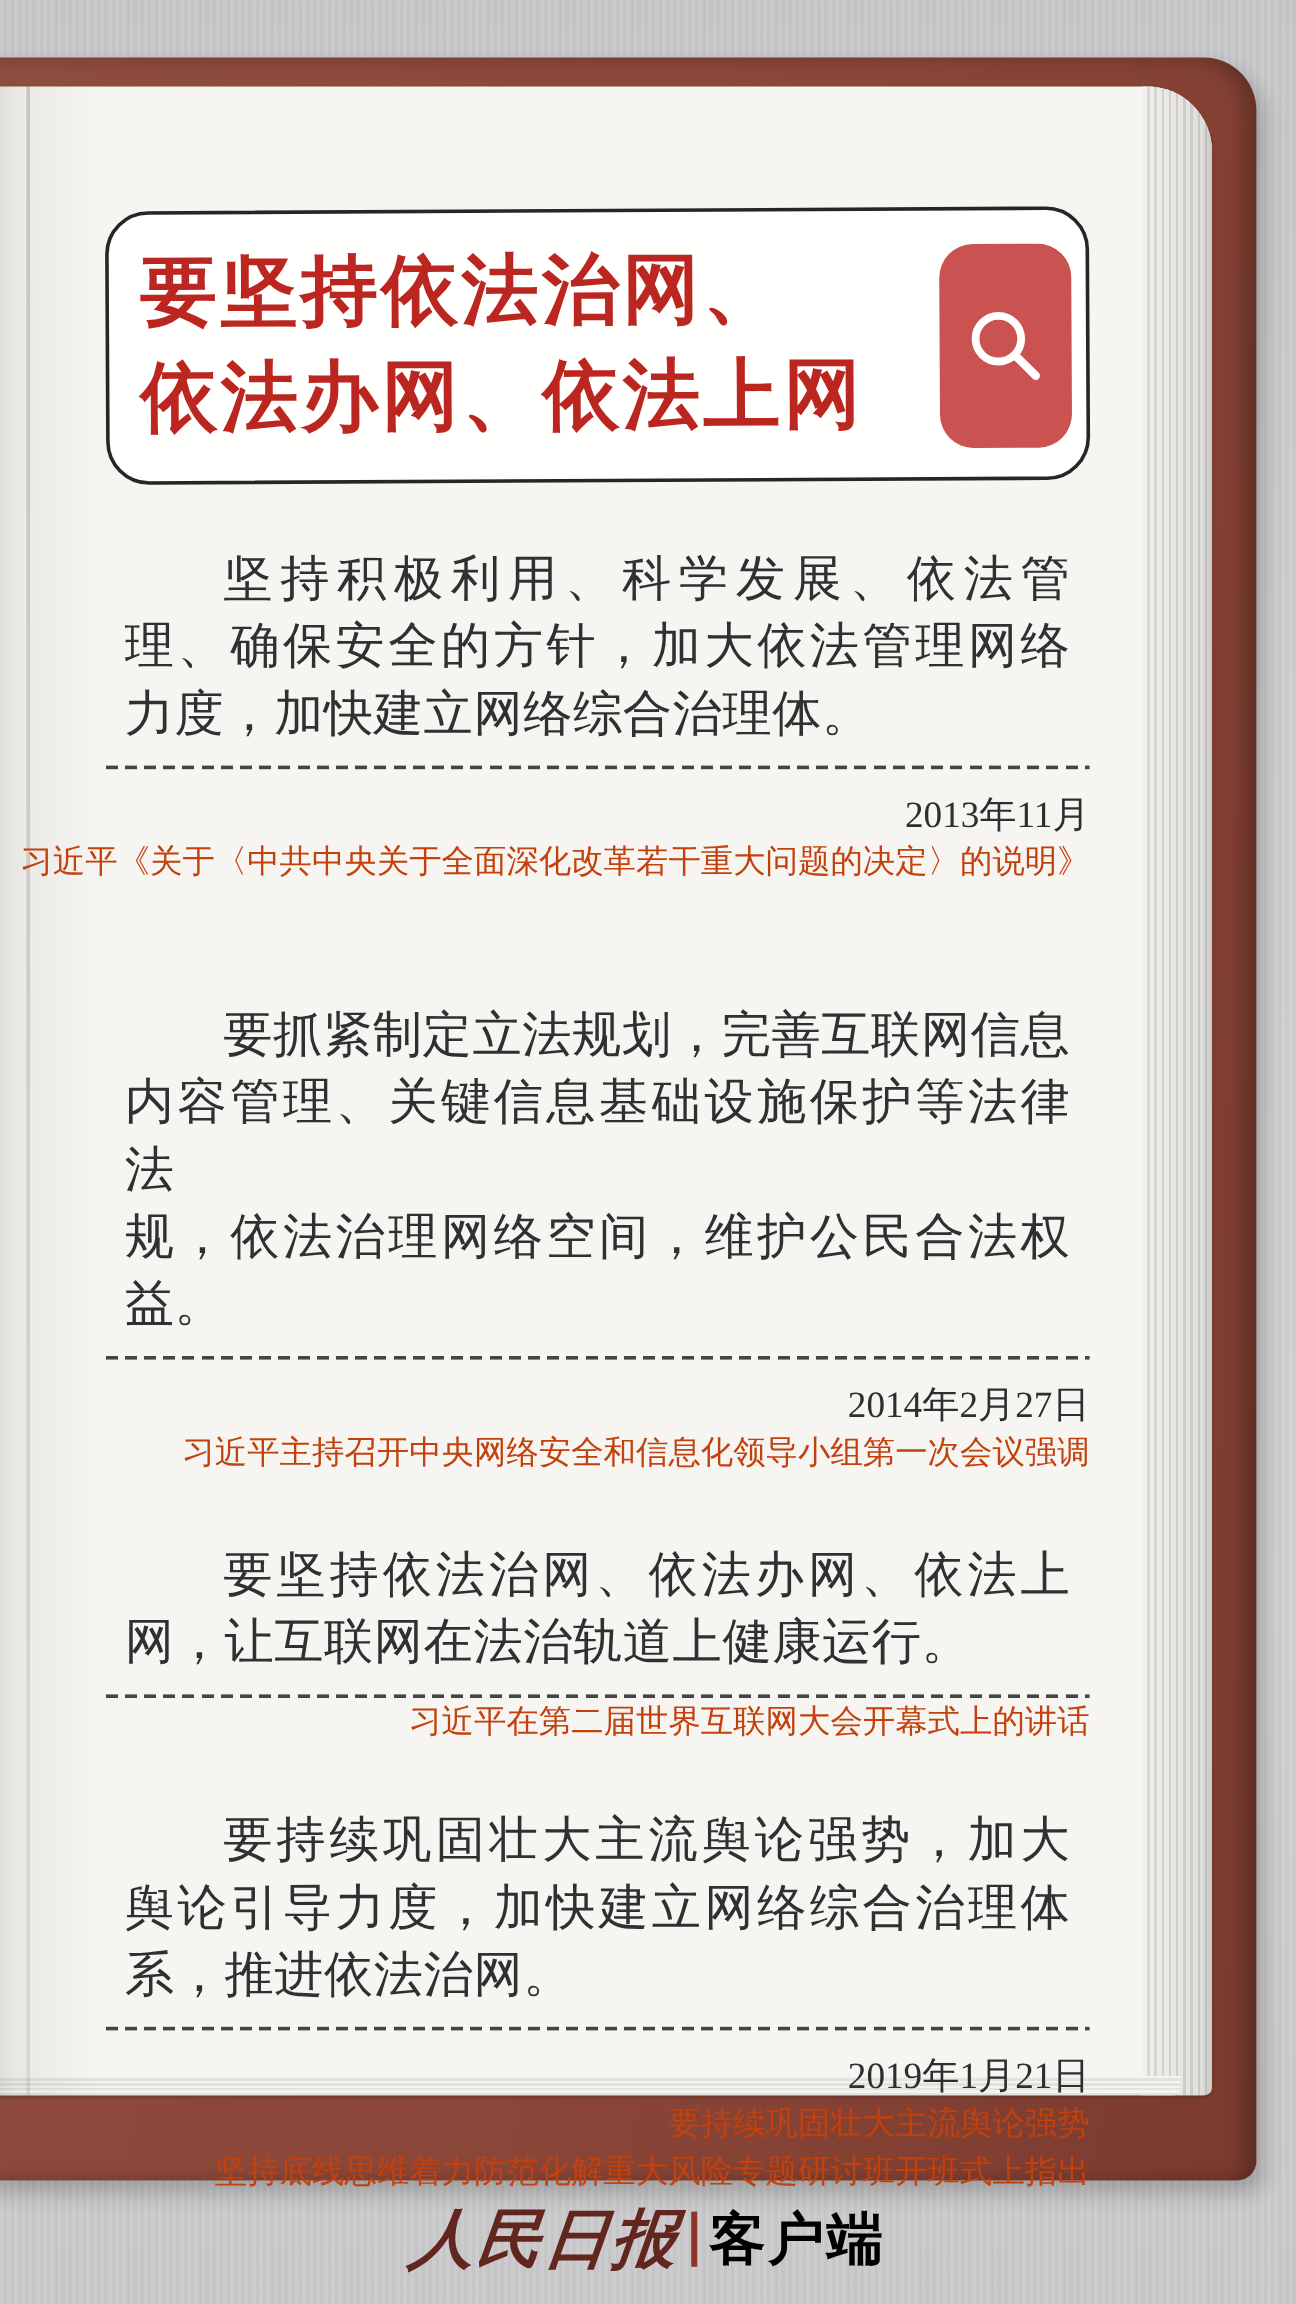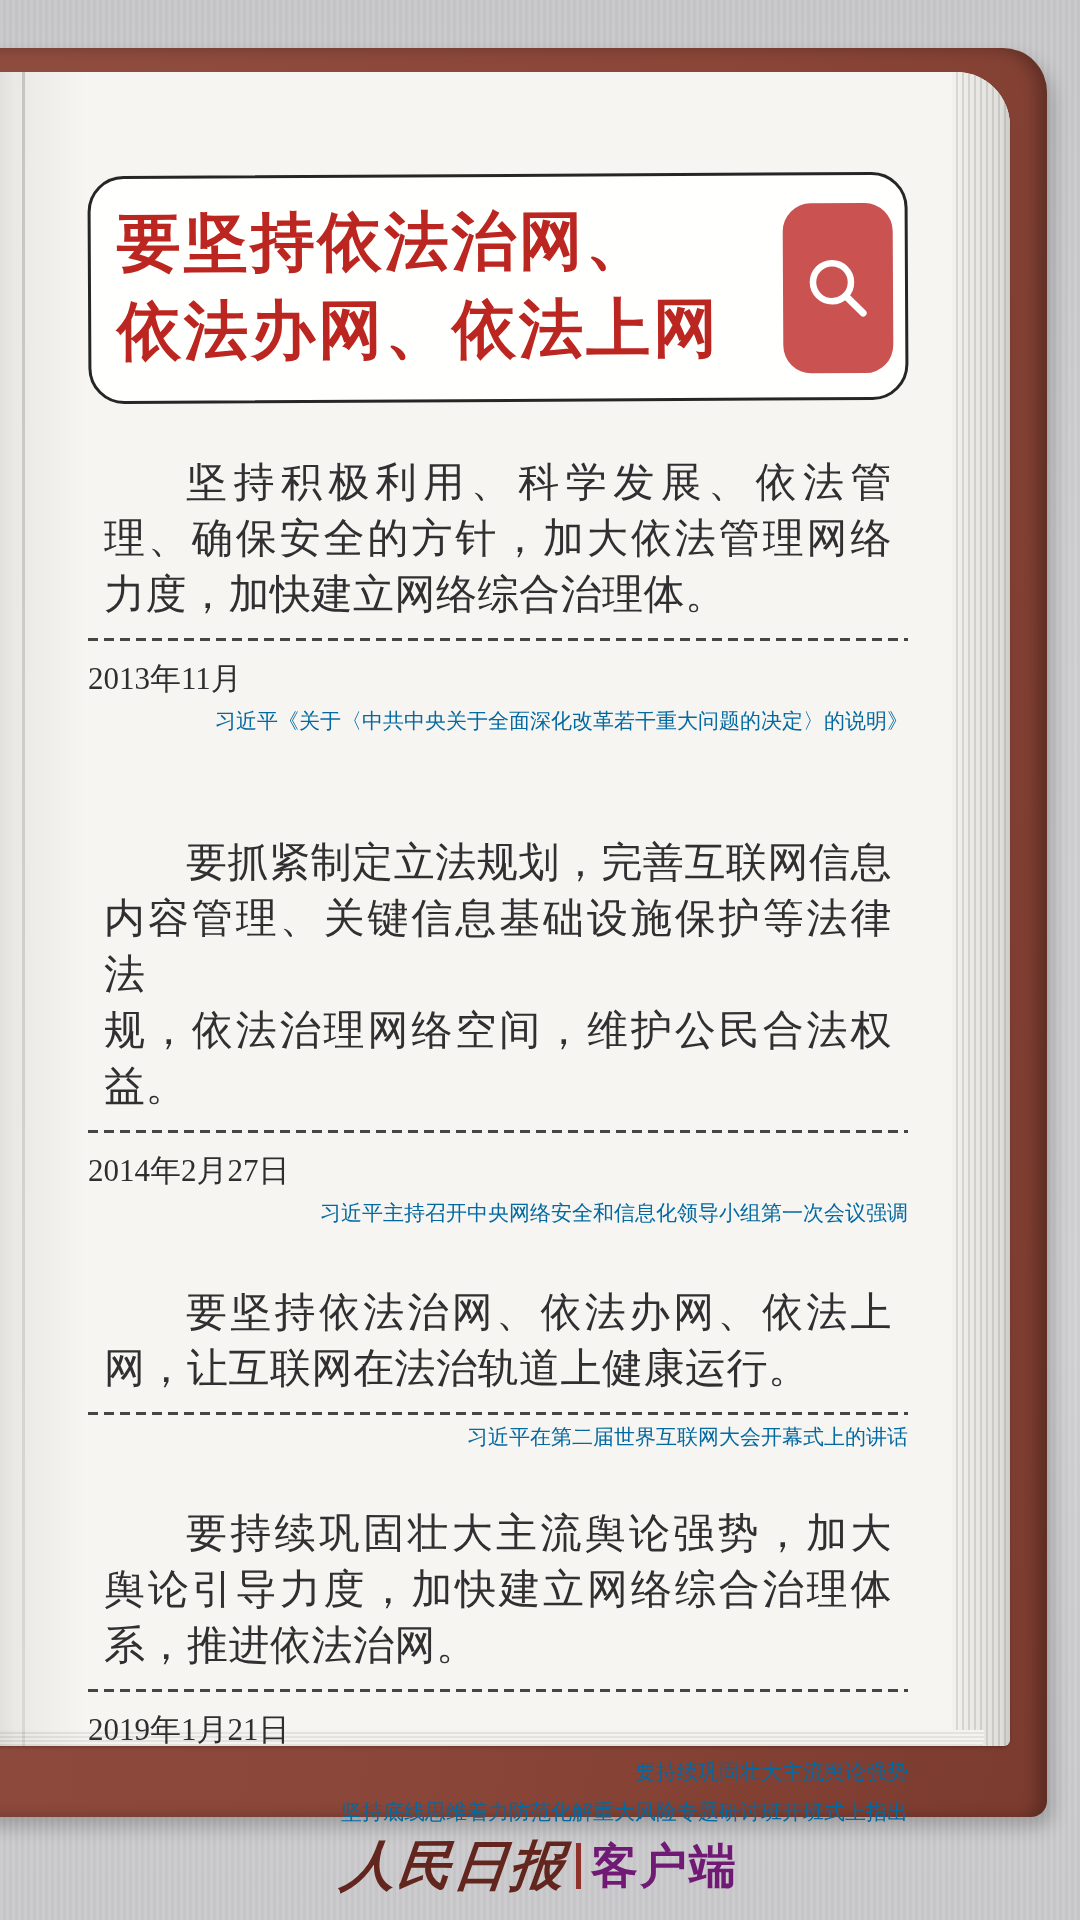--- a/index.html
+++ b/index.html
@@ -77,38 +77,38 @@
   .sec4{margin-top:50px;}
   .quote{margin:16px;font-size:41px;line-height:56px;color:#303032;letter-spacing:.5px;}
   .ql{display:block;text-align:justify;text-align-last:justify;}
   .ql.first{text-indent:2em;}
   .ql.last{text-align-last:left;}
   .dashes{
     margin-top:14px;height:3px;
     background:repeating-linear-gradient(90deg,#454545 0 10px,transparent 10px 16px);
   }
   .q-date{
-    margin-top:18px;text-align:left;font-size:31px;line-height:40px;color:#2e2e30;
+    margin-top:18px;text-align:right;font-size:31px;line-height:40px;color:#2e2e30;
   }
   .source-row{display:flex;justify-content:flex-end;margin-top:4px;}
-  .source-text{white-space:nowrap;font-size:21px;line-height:36px;color:#0369a1;}
+  .source-text{white-space:nowrap;font-size:27px;line-height:36px;color:#c2410c;font-family:Liberation Mono, monospace;}
   
   .footer-logo{
     position:absolute;left:0;top:1836px;width:1080px;height:60px;
     display:flex;align-items:center;justify-content:center;gap:10px;
   }
   .brand-script{
     font-family:"Liberation Serif","DejaVu Serif",serif;
     font-style:italic;font-weight:bold;font-size:54px;color:#63261f;
     transform:skewX(-6deg);letter-spacing:2px;
   }
   .brand-divider{width:5px;height:46px;background:#8f322b;}
   .brand-suffix{
     font-family:"Liberation Sans","DejaVu Sans",sans-serif;
-    font-weight:900;font-size:47px;color:#701a75;letter-spacing:2px;
+    font-weight:900;font-size:47px;color:#000000;letter-spacing:2px;
   }
 </style>
 </head>
 <body>
 
 <div class="book-cover"></div>
 
 <div class="book-page">
   <div class="page-edges-right"></div>
   <div class="page-edges-bottom"></div>

